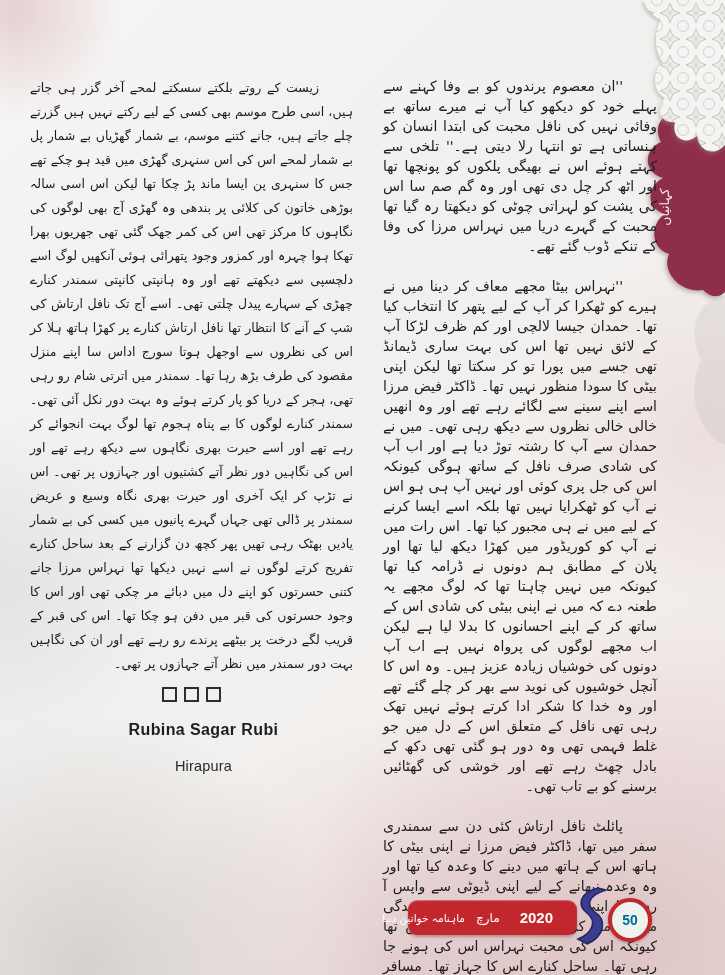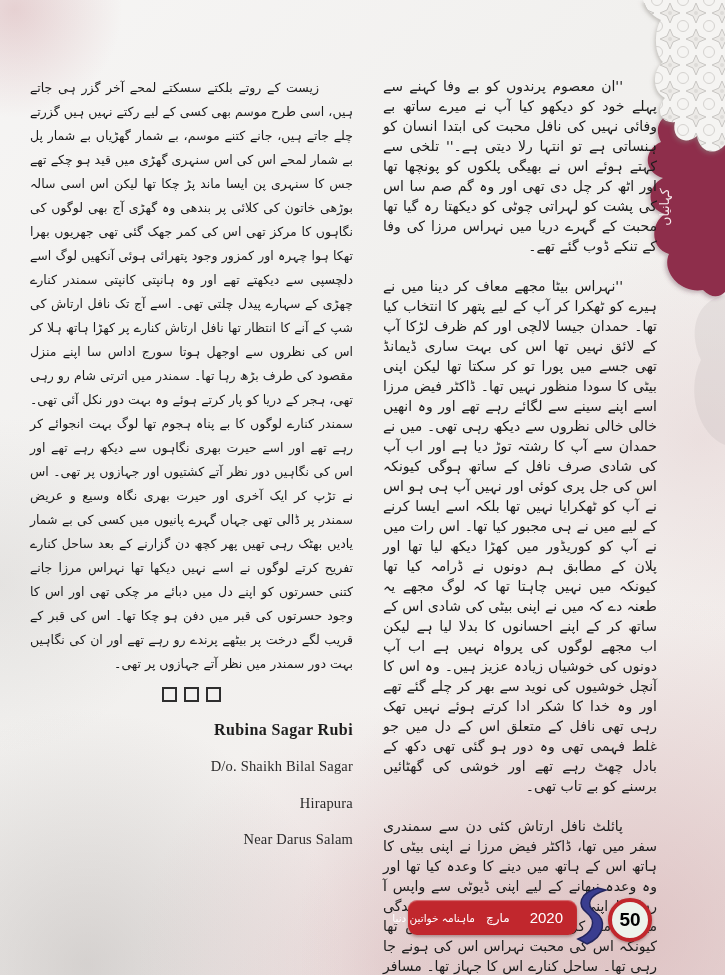--- a/index.html
+++ b/index.html
@@ -29,44 +29,44 @@
   #col-right{left:383px;top:76px;width:274px;font-size:14px;line-height:20px;}
   #col-left{left:30px;top:76px;width:323px;font-size:12.5px;line-height:24px;}
   .col p{text-indent:34px;}
   
   .divider{width:100%;text-align:center;margin:10px 0 8px 0;}
   .divider .sq{
     display:inline-block;width:11px;height:11px;border:2.5px solid #2e2e2e;
     margin:0 3.5px;background:transparent;
   }
   
-  .author{direction:ltr;text-align:right;margin:4px 0 12px 24px;font-family:Liberation Serif, serif;color:#2a2a2a;}
+  .author{direction:ltr;text-align:center;margin:4px 0 12px 24px;font-family:Liberation Sans, sans-serif;color:#2a2a2a;}
   .author .name{font-weight:bold;font-size:16px;letter-spacing:.4px;color:#1d1d1d;margin-bottom:12px;}
   .author .line{font-size:14.5px;margin-bottom:12.5px;letter-spacing:.2px;}
   
   #corner-svg{position:absolute;left:605px;top:0;width:120px;height:480px;}
   
   .banner{
     position:absolute;left:408px;top:900px;width:169px;height:35px;
     background:#c1272d;border-radius:9px;
     box-shadow:0 2px 3px rgba(80,30,30,.35), inset 0 1px 1px rgba(255,255,255,.35);
     display:flex;direction:rtl;align-items:center;justify-content:flex-start;
     padding:0;color:#fff;
   }
-  .banner .year{font-weight:normal;font-size:15px;margin-right:14px;font-family:"Liberation Sans",sans-serif;}
+  .banner .year{font-weight:bold;font-size:15px;margin-right:24px;font-family:"Liberation Sans",sans-serif;}
   .banner .month{font-size:12px;margin-right:20px;}
   .banner .mag{font-size:10.5px;margin-right:11px;white-space:nowrap;}
   #swoosh-svg{position:absolute;left:566px;top:886px;width:46px;height:60px;}
   .page-badge{
     position:absolute;left:608px;top:898px;width:36px;height:36px;
     background:#edf3ec;border:4px solid #c1272d;border-radius:50%;
     display:flex;align-items:center;justify-content:center;
     box-shadow:0 1px 3px rgba(80,30,30,.4);
   }
-  .page-badge span{color:#000000;font-weight:bold;font-size:19px;font-family:"Liberation Sans",sans-serif;}
+  .page-badge span{color:#0369a1;font-weight:bold;font-size:14px;font-family:"Liberation Sans",sans-serif;}
 </style>
 </head>
 <body>
 
 <div class="page">
 
   <svg id="corner-svg" viewBox="0 0 120 480" xmlns="http://www.w3.org/2000/svg">
     <defs>
       <pattern id="geo" width="26" height="26" patternUnits="userSpaceOnUse">
         <rect width="26" height="26" fill="#f5f4f2"></rect>
@@ -114,23 +114,21 @@
 
   <div class="col" id="col-left">
     <p>زیست کے روتے بلکتے سسکتے لمحے آخر گزر ہی جاتے ہیں، اسی طرح موسم بھی کسی کے لیے رکتے نہیں ہیں گزرتے چلے جاتے ہیں، جانے کتنے موسم، بے شمار گھڑیاں بے شمار پل بے شمار لمحے اس کی اس سنہری گھڑی میں قید ہو چکے تھے جس کا سنہری پن ایسا ماند پڑ چکا تھا لیکن اس اسی سالہ بوڑھی خاتون کی کلائی پر بندھی وہ گھڑی آج بھی لوگوں کی نگاہوں کا مرکز تھی اس کی کمر جھک گئی تھی جھریوں بھرا تھکا ہوا چہرہ اور کمزور وجود پتھرائی ہوئی آنکھیں لوگ اسے دلچسپی سے دیکھتے تھے اور وہ ہانپتی کانپتی سمندر کنارے چھڑی کے سہارے پیدل چلتی تھی۔ اسے آج تک نافل ارتاش کی شپ کے آنے کا انتظار تھا نافل ارتاش کنارے پر کھڑا ہاتھ ہلا کر اس کی نظروں سے اوجھل ہوتا سورج اداس سا اپنے منزل مقصود کی طرف بڑھ رہا تھا۔ سمندر میں اترتی شام رو رہی تھی، ہجر کے دریا کو پار کرتے ہوئے وہ بہت دور نکل آئی تھی۔ سمندر کنارے لوگوں کا بے پناہ ہجوم تھا لوگ بہت انجوائے کر رہے تھے اور اسے حیرت بھری نگاہوں سے دیکھ رہے تھے اور اس کی نگاہیں دور نظر آتے کشتیوں اور جہازوں پر تھی۔ اس نے تڑپ کر ایک آخری اور حیرت بھری نگاہ وسیع و عریض سمندر پر ڈالی تھی جہاں گہرے پانیوں میں کسی کی بے شمار یادیں بھٹک رہی تھیں پھر کچھ دن گزارنے کے بعد ساحل کنارے تفریح کرتے لوگوں نے اسے نہیں دیکھا تھا نہراس مرزا جانے کتنی حسرتوں کو اپنے دل میں دبائے مر چکی تھی اور اس کا وجود حسرتوں کی قبر میں دفن ہو چکا تھا۔ اس کی قبر کے قریب لگے درخت پر بیٹھے پرندے رو رہے تھے اور ان کی نگاہیں بہت دور سمندر میں نظر آتے جہازوں پر تھی۔</p>
 
     <div class="divider">
       <span class="sq"></span><span class="sq"></span><span class="sq"></span>
     </div>
 
     <div class="author">
       <div class="name">Rubina Sagar Rubi</div>
-      <div class="line">D/o. Shaikh Bilal Sagar</div>
       <div class="line">Hirapura</div>
-      <div class="line">Near Darus Salam</div>
 
     </div>
   </div>
 
   <div class="banner">
     <span class="year">2020</span>
     <span class="month">مارچ</span>
     <span class="mag">ماہنامہ خواتین دنیا</span>
   </div>
 

